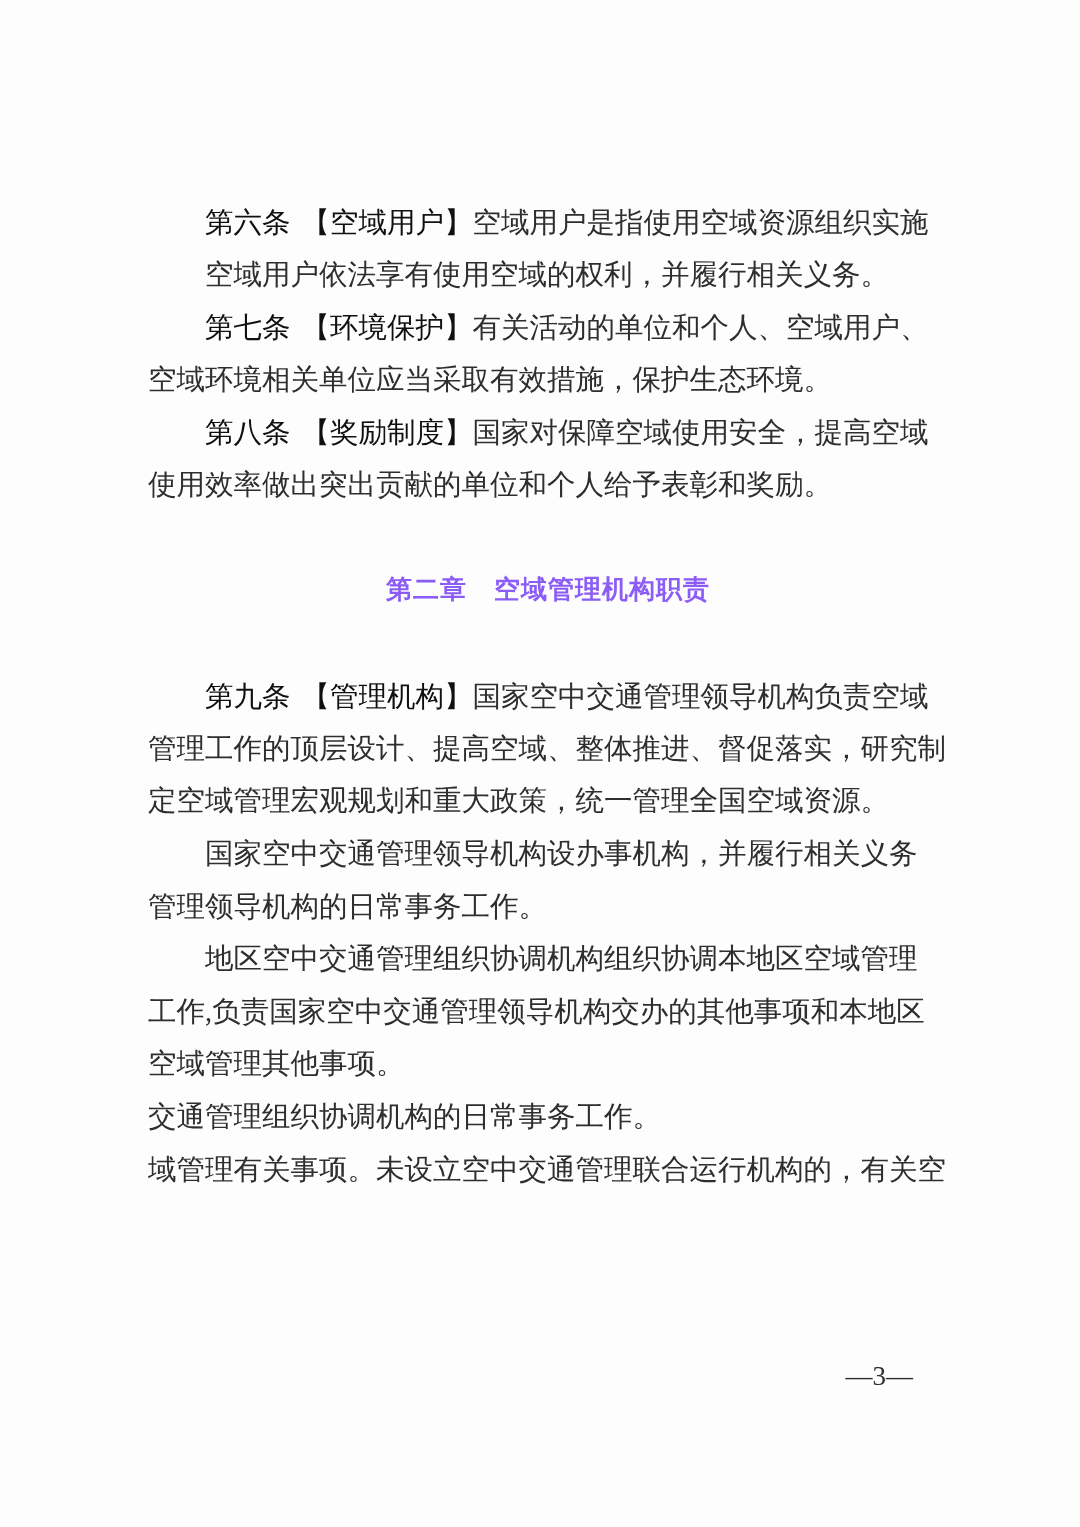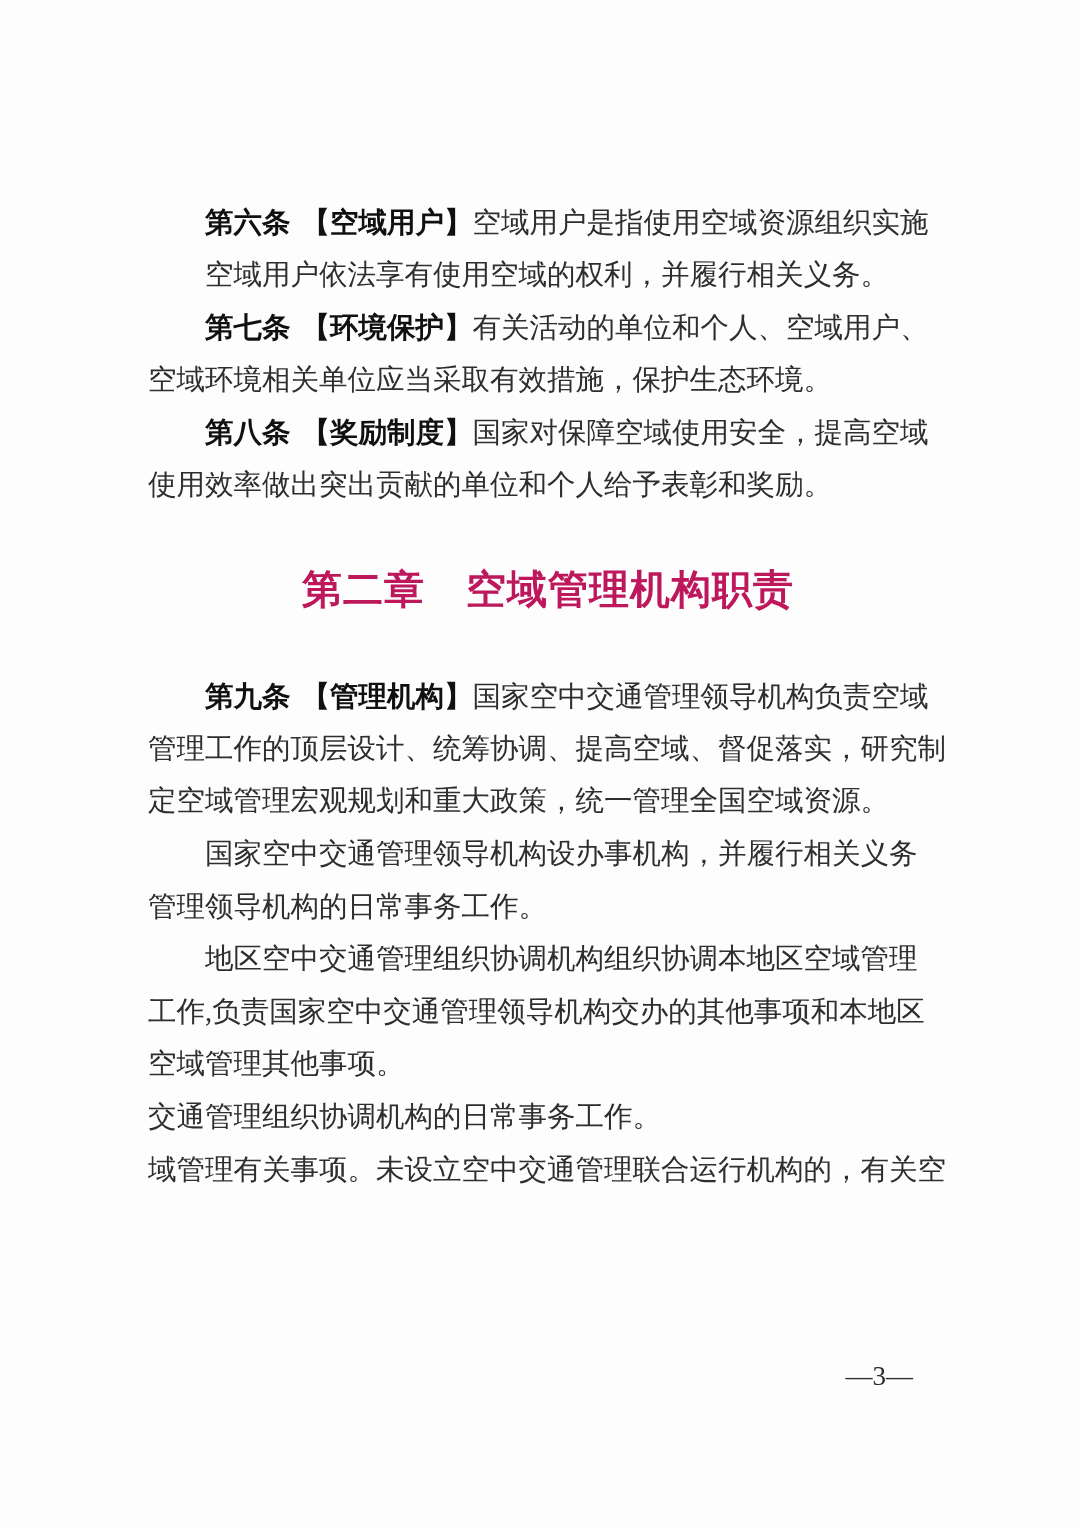--- a/index.html
+++ b/index.html
@@ -30,35 +30,35 @@
   .line {
     height: 52.6px;
     line-height: 52.6px;
     white-space: nowrap;
   }
   .indent {
     padding-left: 57px;
   }
   .bold-head {
     font-family: "Liberation Sans", "DejaVu Sans", sans-serif;
-    font-weight: 700;
+    font-weight: 400;
     color: #101010;
   }
   .article-no {
     margin-right: 11px;
   }
   .chapter {
     height: 52.6px;
     line-height: 52.6px;
     margin: 51px 0 55px 0;
     text-align: center;
     font-family: "Liberation Sans", "DejaVu Sans", sans-serif;
     font-weight: 700;
-    font-size: 40px;
-    color: #be185d;
+    font-size: 26px;
+    color: #8b5cf6;
     letter-spacing: 1px;
   }
   .pagenum {
     position: absolute;
     top: 1356px;
     right: 167px;
     height: 40px;
     line-height: 40px;
     font-size: 27px;
     color: #2e2e2e;
@@ -76,21 +76,21 @@
 
     <div class="line indent"><span class="bold-head article-no">第七条</span><span class="bold-head">【环境保护】</span><span>有关活动的单位和个人、空域用户、</span></div>
     <div class="line">空域环境相关单位应当采取有效措施，保护生态环境。</div>
 
     <div class="line indent"><span class="bold-head article-no">第八条</span><span class="bold-head">【奖励制度】</span><span>国家对保障空域使用安全，提高空域</span></div>
     <div class="line">使用效率做出突出贡献的单位和个人给予表彰和奖励。</div>
 
     <div class="chapter">第二章　空域管理机构职责</div>
 
     <div class="line indent"><span class="bold-head article-no">第九条</span><span class="bold-head">【管理机构】</span><span>国家空中交通管理领导机构负责空域</span></div>
-    <div class="line">管理工作的顶层设计、统筹协调、提高空域、督促落实，研究制</div>
+    <div class="line">管理工作的顶层设计、提高空域、整体推进、督促落实，研究制</div>
     <div class="line">定空域管理宏观规划和重大政策，统一管理全国空域资源。</div>
 
     <div class="line indent">国家空中交通管理领导机构设办事机构，并履行相关义务</div>
     <div class="line">管理领导机构的日常事务工作。</div>
 
     <div class="line indent">地区空中交通管理组织协调机构组织协调本地区空域管理</div>
     <div class="line">工作,负责国家空中交通管理领导机构交办的其他事项和本地区</div>
     <div class="line">空域管理其他事项。</div>
 
     <div class="line">交通管理组织协调机构的日常事务工作。</div>

